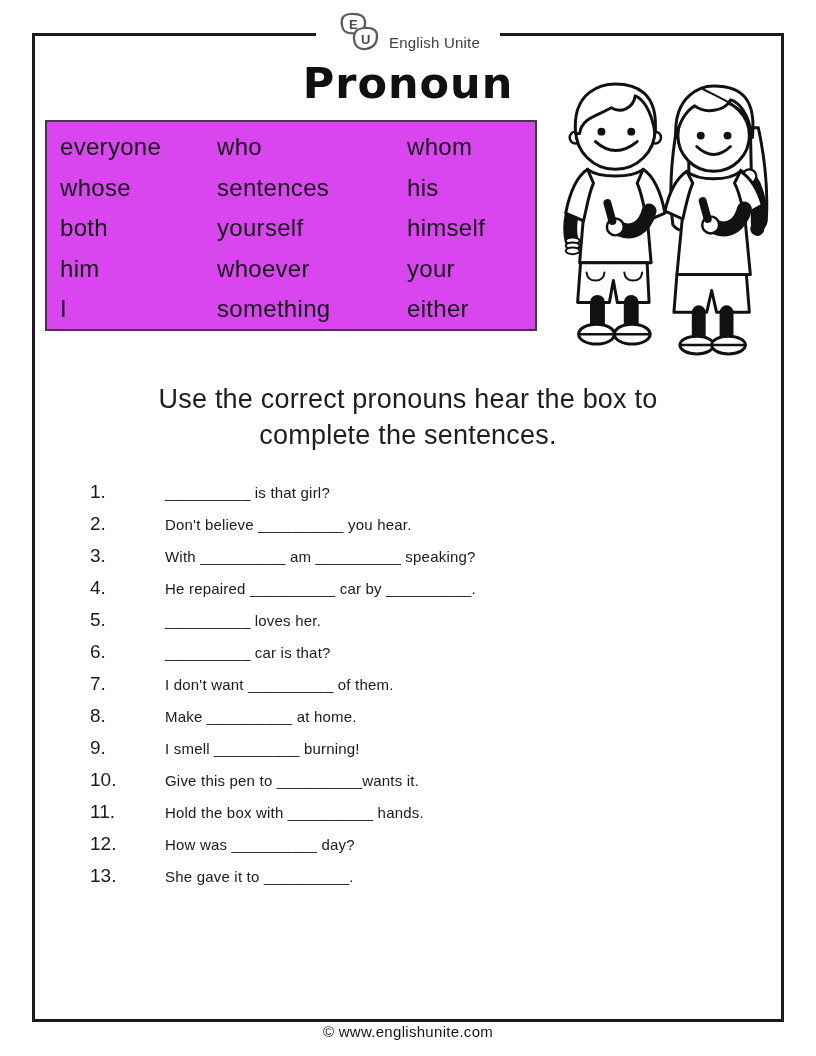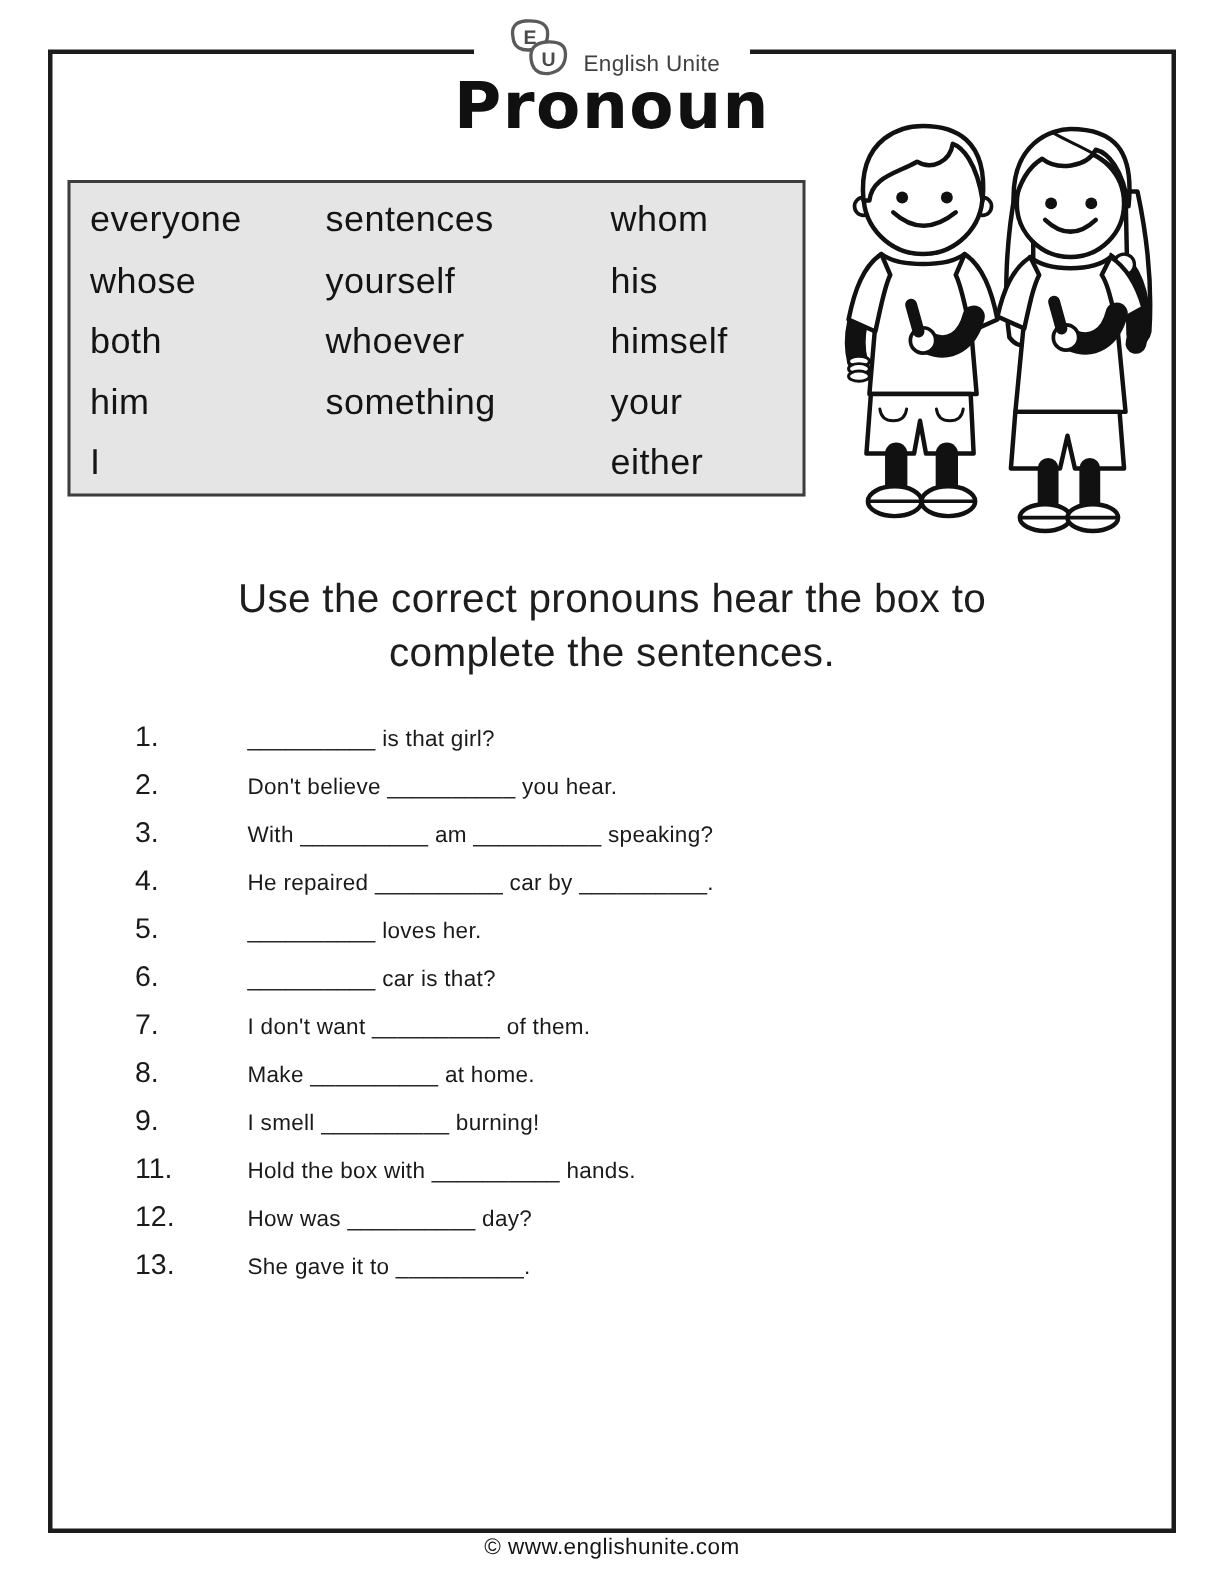--- a/index.html
+++ b/index.html
@@ -10,27 +10,27 @@
   .frame{
     position:absolute;left:32px;top:33px;width:752px;height:989px;
     box-sizing:border-box;border:3px solid #1c1c1c;background:#fff;
   }
   .logo{
     position:absolute;top:11px;left:50%;transform:translateX(-50%);
     background:#fff;padding:0 20px;display:flex;align-items:center;gap:7px;z-index:3;
   }
   .logo-brand{font-size:15px;color:#414141;letter-spacing:.2px;white-space:nowrap;margin-top:20px;}
   .title{
-    position:absolute;top:46px;left:0;width:100%;text-align:center;
+    position:absolute;top:58px;left:0;width:100%;text-align:center;
     font-family:"DejaVu Sans", sans-serif;font-weight:700;font-size:43px;
     letter-spacing:1px;color:#101010;z-index:2;
   }
   .word-box{
     position:absolute;left:45px;top:120px;width:492px;height:211px;
-    box-sizing:border-box;border:2px solid #3d3d3d;background:#e5e5e5;
+    box-sizing:border-box;border:2px solid #3d3d3d;background:#d946ef;
     display:flex;padding:5px 0 0 13px;z-index:2;
   }
   .word-col{display:flex;flex-direction:column;}
   .word-col.c0{width:157px;}
   .word-col.c1{width:190px;}
   .word-col.c2{width:120px;}
   .word{font-size:24px;line-height:40.5px;letter-spacing:.3px;color:#141414;}
   .illustration{position:absolute;left:556px;top:80px;width:214px;height:276px;z-index:1;}
   .instructions{
     position:absolute;top:381px;left:0;width:100%;text-align:center;
@@ -70,20 +70,21 @@
 
   <div class="word-box">
     <div class="word-col c0">
       <span class="word">everyone</span>
       <span class="word">whose</span>
       <span class="word">both</span>
       <span class="word">him</span>
       <span class="word">I</span>
     </div>
     <div class="word-col c1">
+      <span class="word">who</span>
       <span class="word">sentences</span>
       <span class="word">yourself</span>
       <span class="word">whoever</span>
       <span class="word">something</span>
     </div>
     <div class="word-col c2">
       <span class="word">whom</span>
       <span class="word">his</span>
       <span class="word">himself</span>
       <span class="word">your</span>
@@ -203,20 +204,24 @@
     </div>
     <div class="sentence-row">
       <span class="sentence-num">8.</span>
       <span class="sentence-text">Make __________ at home.</span>
     </div>
     <div class="sentence-row">
       <span class="sentence-num">9.</span>
       <span class="sentence-text">I smell __________ burning!</span>
     </div>
     <div class="sentence-row">
+      <span class="sentence-num">10.</span>
+      <span class="sentence-text">Give this pen to __________wants it.</span>
+    </div>
+    <div class="sentence-row">
       <span class="sentence-num">11.</span>
       <span class="sentence-text">Hold the box with __________ hands.</span>
     </div>
     <div class="sentence-row">
       <span class="sentence-num">12.</span>
       <span class="sentence-text">How was __________ day?</span>
     </div>
     <div class="sentence-row">
       <span class="sentence-num">13.</span>
       <span class="sentence-text">She gave it to __________.</span>

